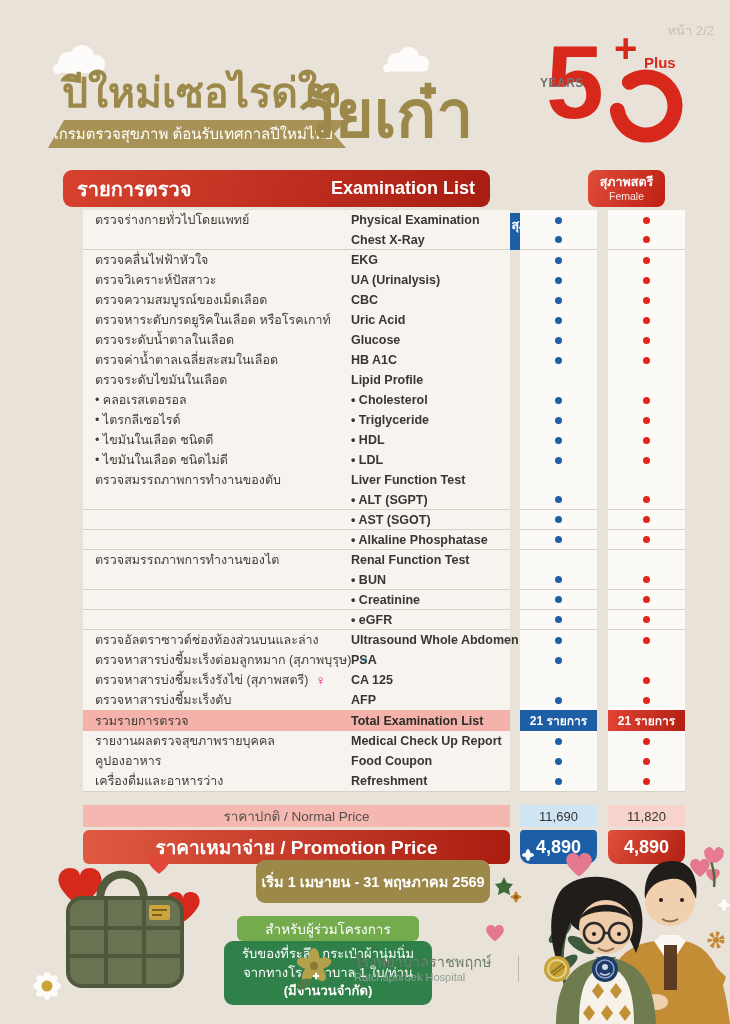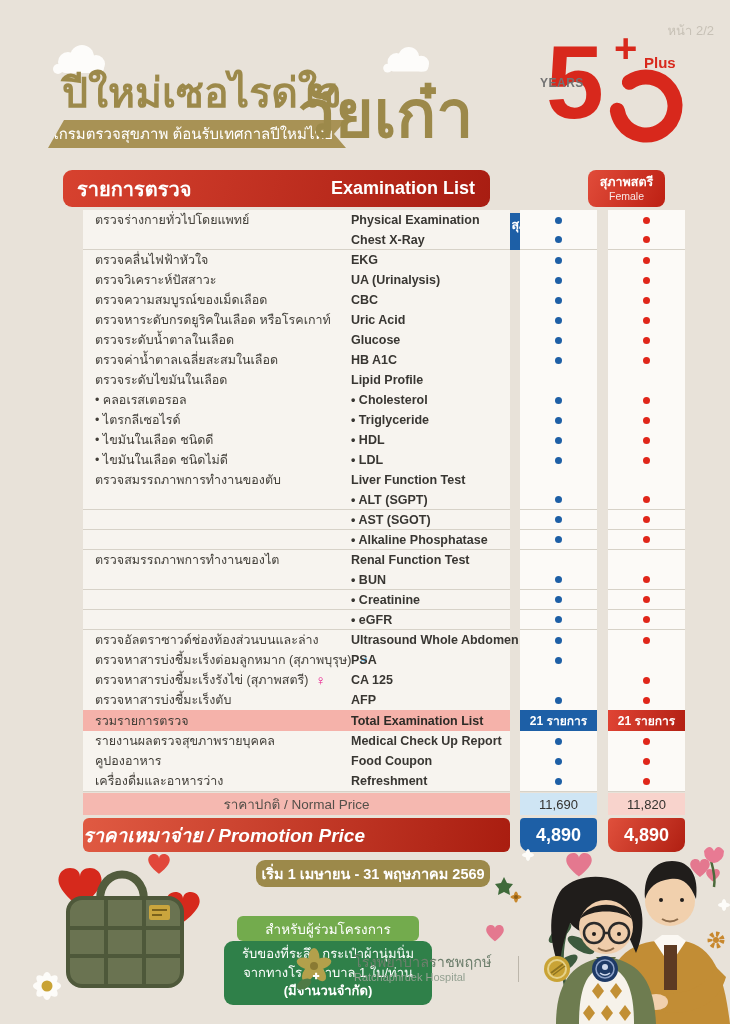--- a/index.html
+++ b/index.html
@@ -51,36 +51,36 @@
   .dot.m{background:#1d5fa6;}
   .dot.f{background:#e0261a;}
 
   .t-total{height:21px;}
   .t-total .main{background:#f5b2aa;padding-left:12px;}
   .t-total .eng{font-weight:bold;color:#2d2b27;}
   .t-total .side{justify-content:center;color:#fff;font-size:12px;font-weight:600;}
   .t-total .side.m{background:#1d5fa6;}
   .t-total .side.f{background:linear-gradient(100deg,#e04434,#b32013);}
 
-  .t-normal_price{height:22px;margin-top:2px;}
+  .t-normal_price{height:22px;margin-top:14px;}
   .t-normal_price .main{background:#f5b8b0;justify-content:center;}
   .t-normal_price .plabel{font-size:13.5px;color:#54504a;}
   .t-normal_price .side{justify-content:center;font-size:13px;color:#34322e;}
   .t-normal_price .side.m{background:#cfe5f4;}
   .t-normal_price .side.f{background:#f8d3cc;}
 
   .t-promo_price{height:34px;margin-top:3px;}
-  .t-promo_price .main{background:linear-gradient(100deg,#e05a42 0%,#a91d10 100%);border-radius:6px;justify-content:flex-start;font-style:italic;}
+  .t-promo_price .main{background:linear-gradient(100deg,#e05a42 0%,#a91d10 100%);border-radius:6px;justify-content:center;}
   .t-promo_price .plabel{color:#fff;font-weight:bold;font-size:19px;white-space:nowrap;}
   .t-promo_price .side{justify-content:center;color:#fff;font-weight:bold;font-size:18px;border-radius:4px 4px 10px 10px;}
   .t-promo_price .side.m{background:#1d5fa6;}
   .t-promo_price .side.f{background:linear-gradient(120deg,#e0503c,#b01f12);}
 
   
-  .date-pill{position:absolute;left:256px;top:860px;width:234px;height:27px;background:#9c894a;border-radius:9px;
+  .date-pill{position:absolute;left:256px;top:860px;width:234px;height:43px;background:#9c894a;border-radius:9px;
     display:flex;align-items:center;justify-content:center;color:#fff;font-size:14.5px;font-weight:600;white-space:nowrap;}
   .gift-badge{position:absolute;left:237px;top:916px;width:182px;height:25px;background:#73ab4d;border-radius:6px;
     display:flex;align-items:center;justify-content:center;color:#fff;font-size:13.5px;z-index:3;white-space:nowrap;}
   .gift-box{position:absolute;left:224px;top:941px;width:208px;height:64px;background:#2f8049;border-radius:9px;
     display:flex;flex-direction:column;align-items:center;justify-content:center;color:#fff;font-size:13px;line-height:1.45;z-index:2;}
   .gift-box .b{font-weight:bold;}
   .hosp-logo{position:absolute;left:296px;top:948px;display:flex;align-items:center;z-index:2;gap:16px;}
   .hosp-text{margin-left:6px;line-height:1.25;}
   .hosp-text .th{font-size:14.5px;color:#6e7f6d;white-space:nowrap;}
   .hosp-text .en{font-size:11px;color:#93a091;white-space:nowrap;}

